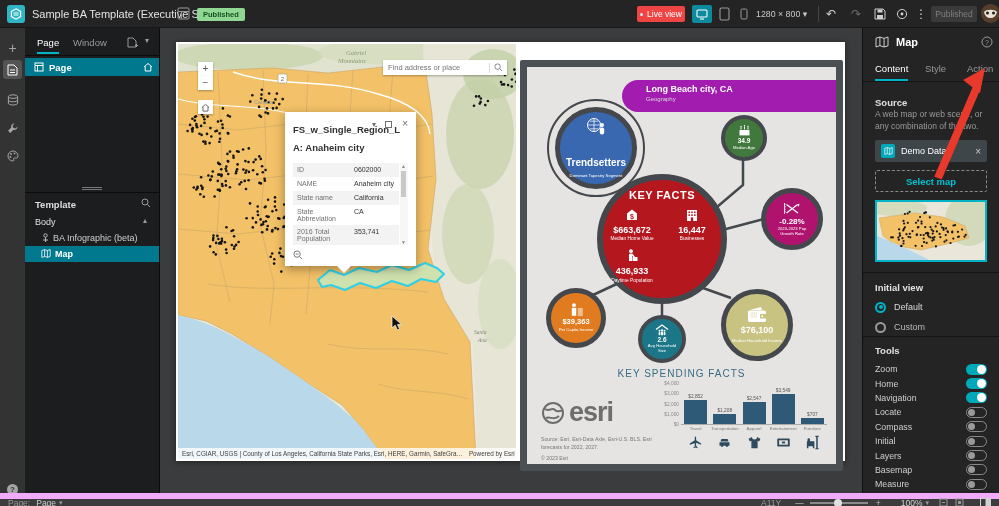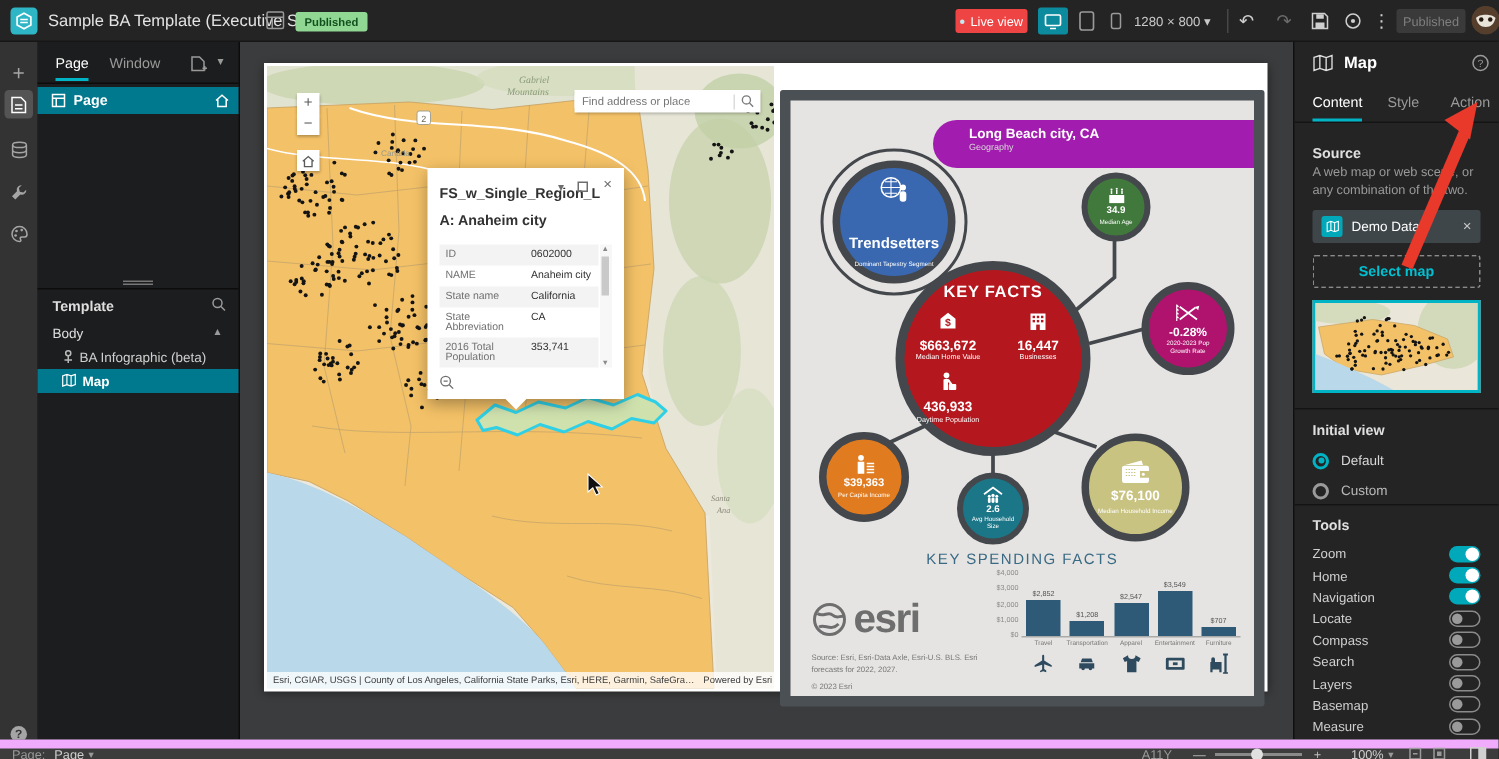--- a/index.html
+++ b/index.html
@@ -1067,21 +1067,21 @@
             <span class="knob"></span>
           </span>
         </div>
         <div class="tool-row">
           <span class="tool-lab">Compass</span>
           <span class="tgl off">
             <span class="knob"></span>
           </span>
         </div>
         <div class="tool-row">
-          <span class="tool-lab">Search</span>
+          <span class="tool-lab">Initial</span>
           <span class="tgl off">
             <span class="knob"></span>
           </span>
         </div>
         <div class="tool-row">
           <span class="tool-lab">Layers</span>
           <span class="tgl off">
             <span class="knob"></span>
           </span>
         </div>

